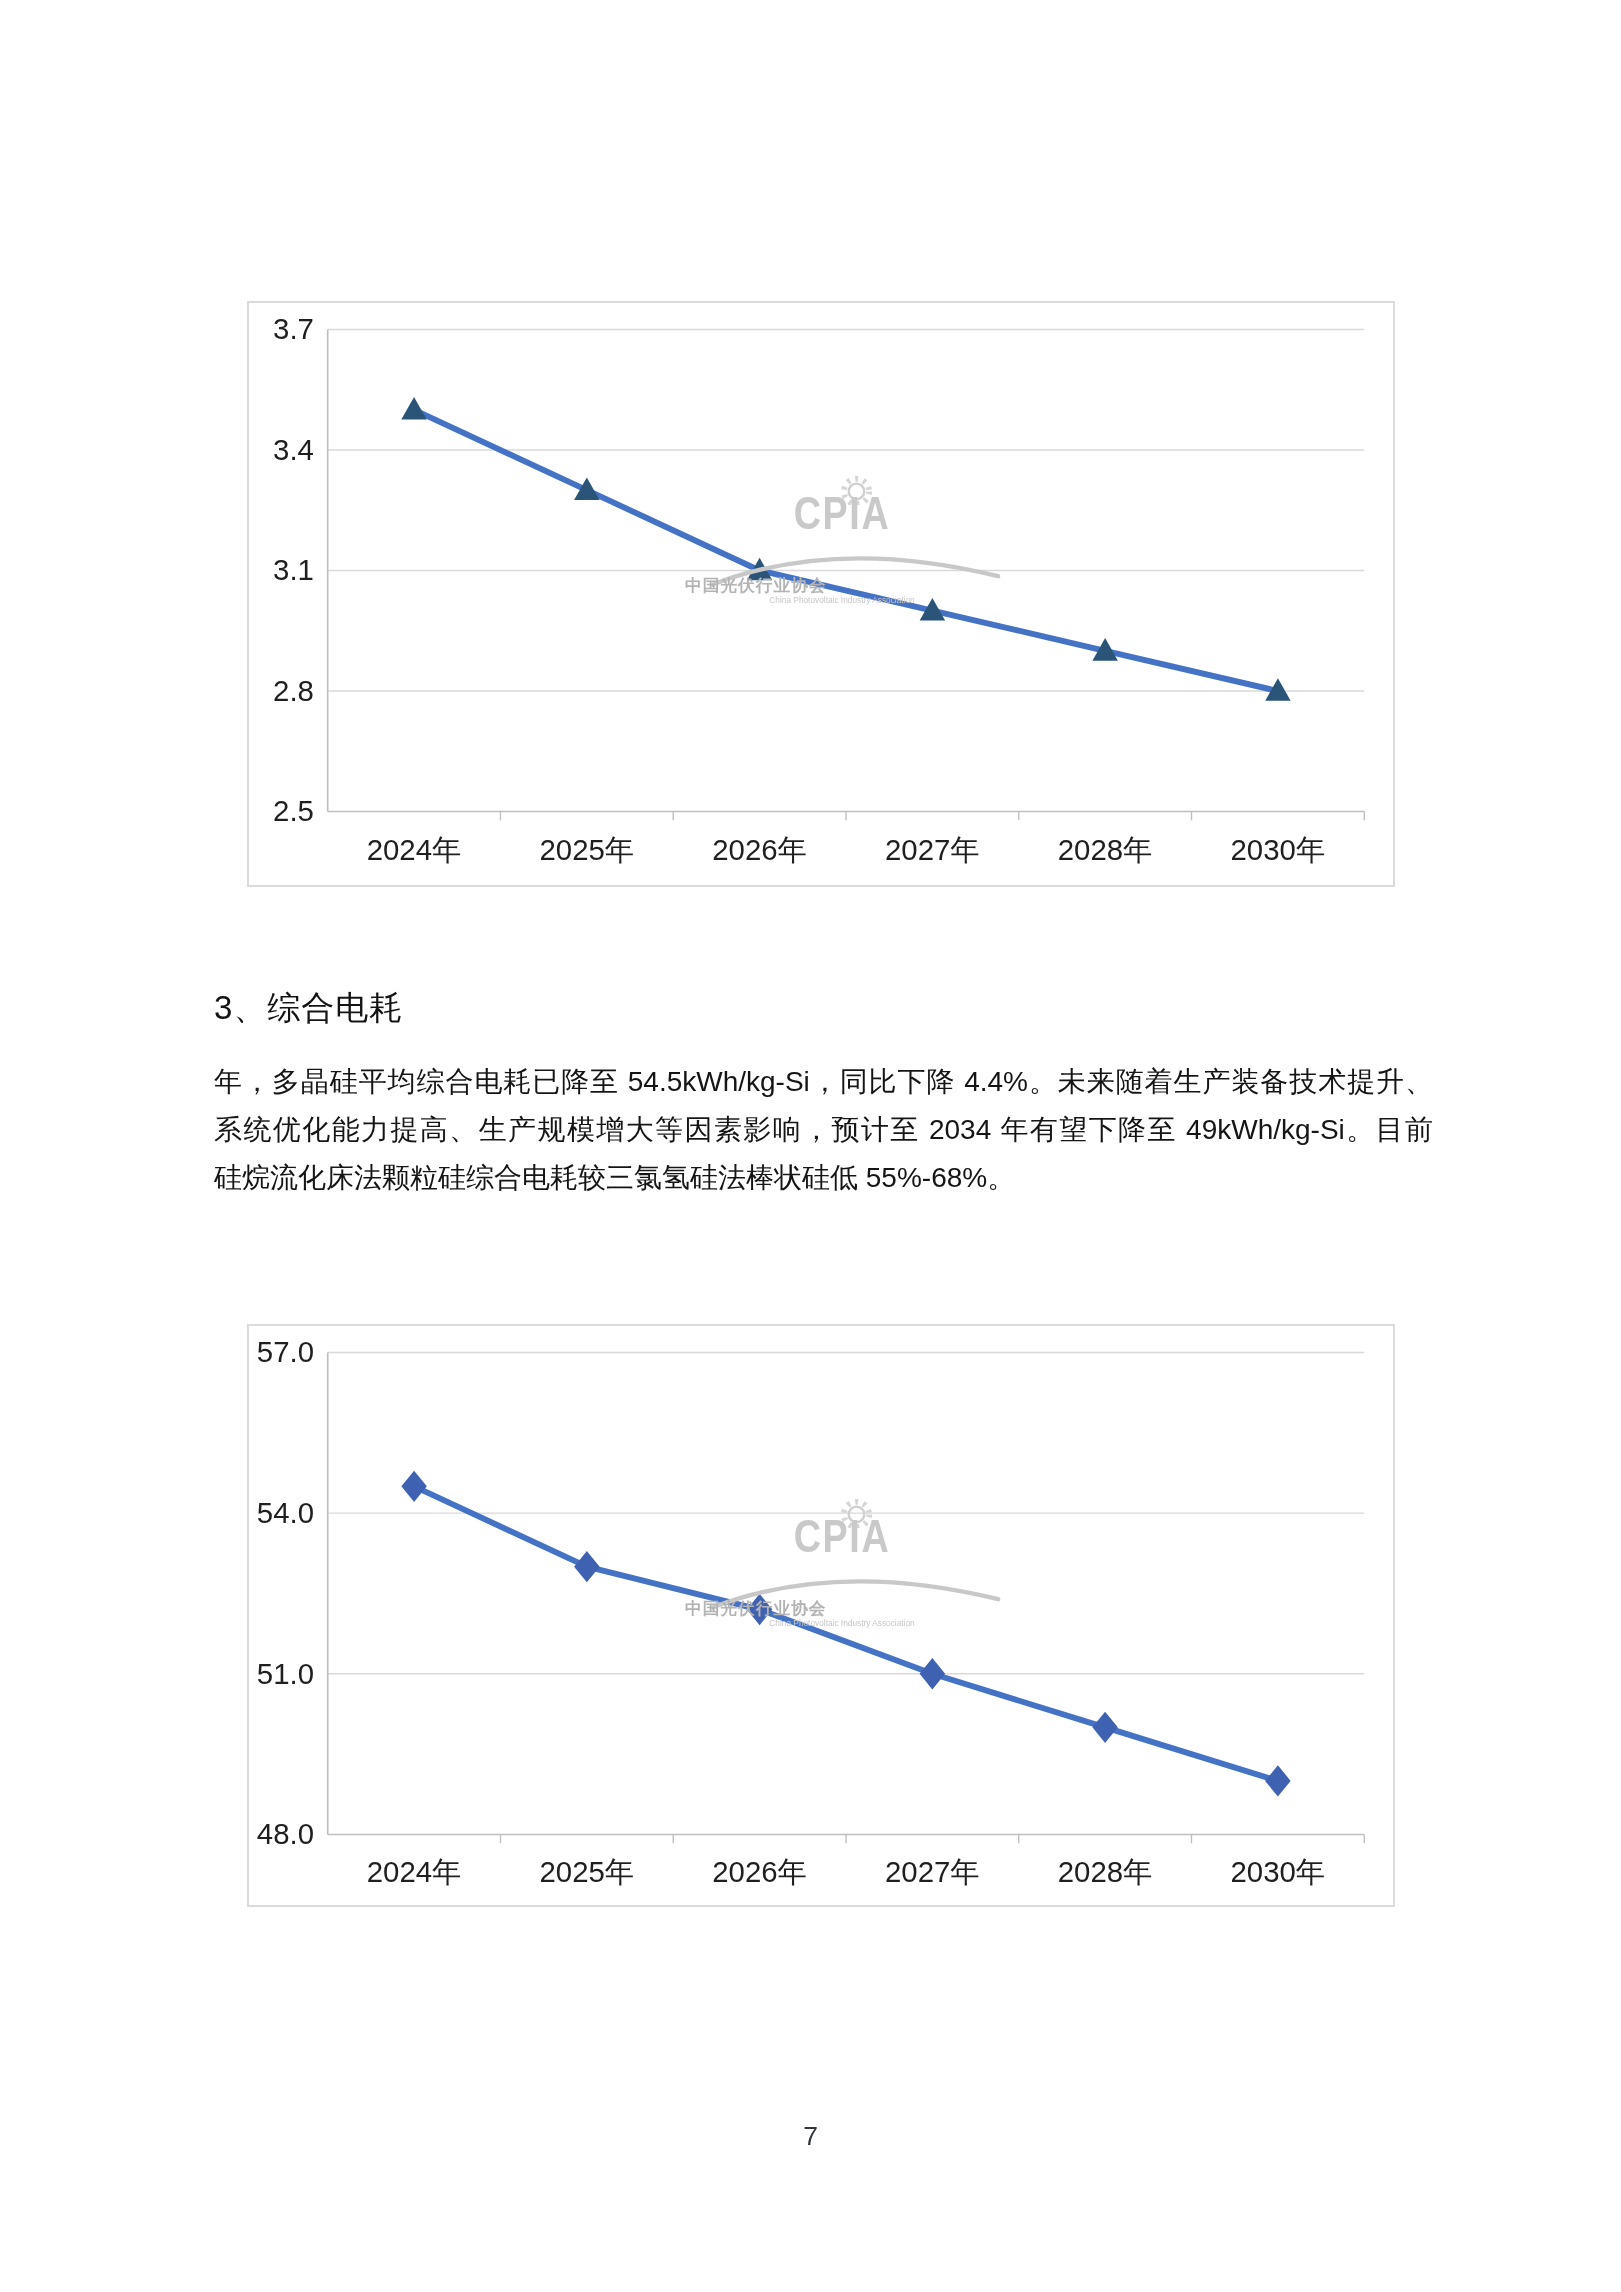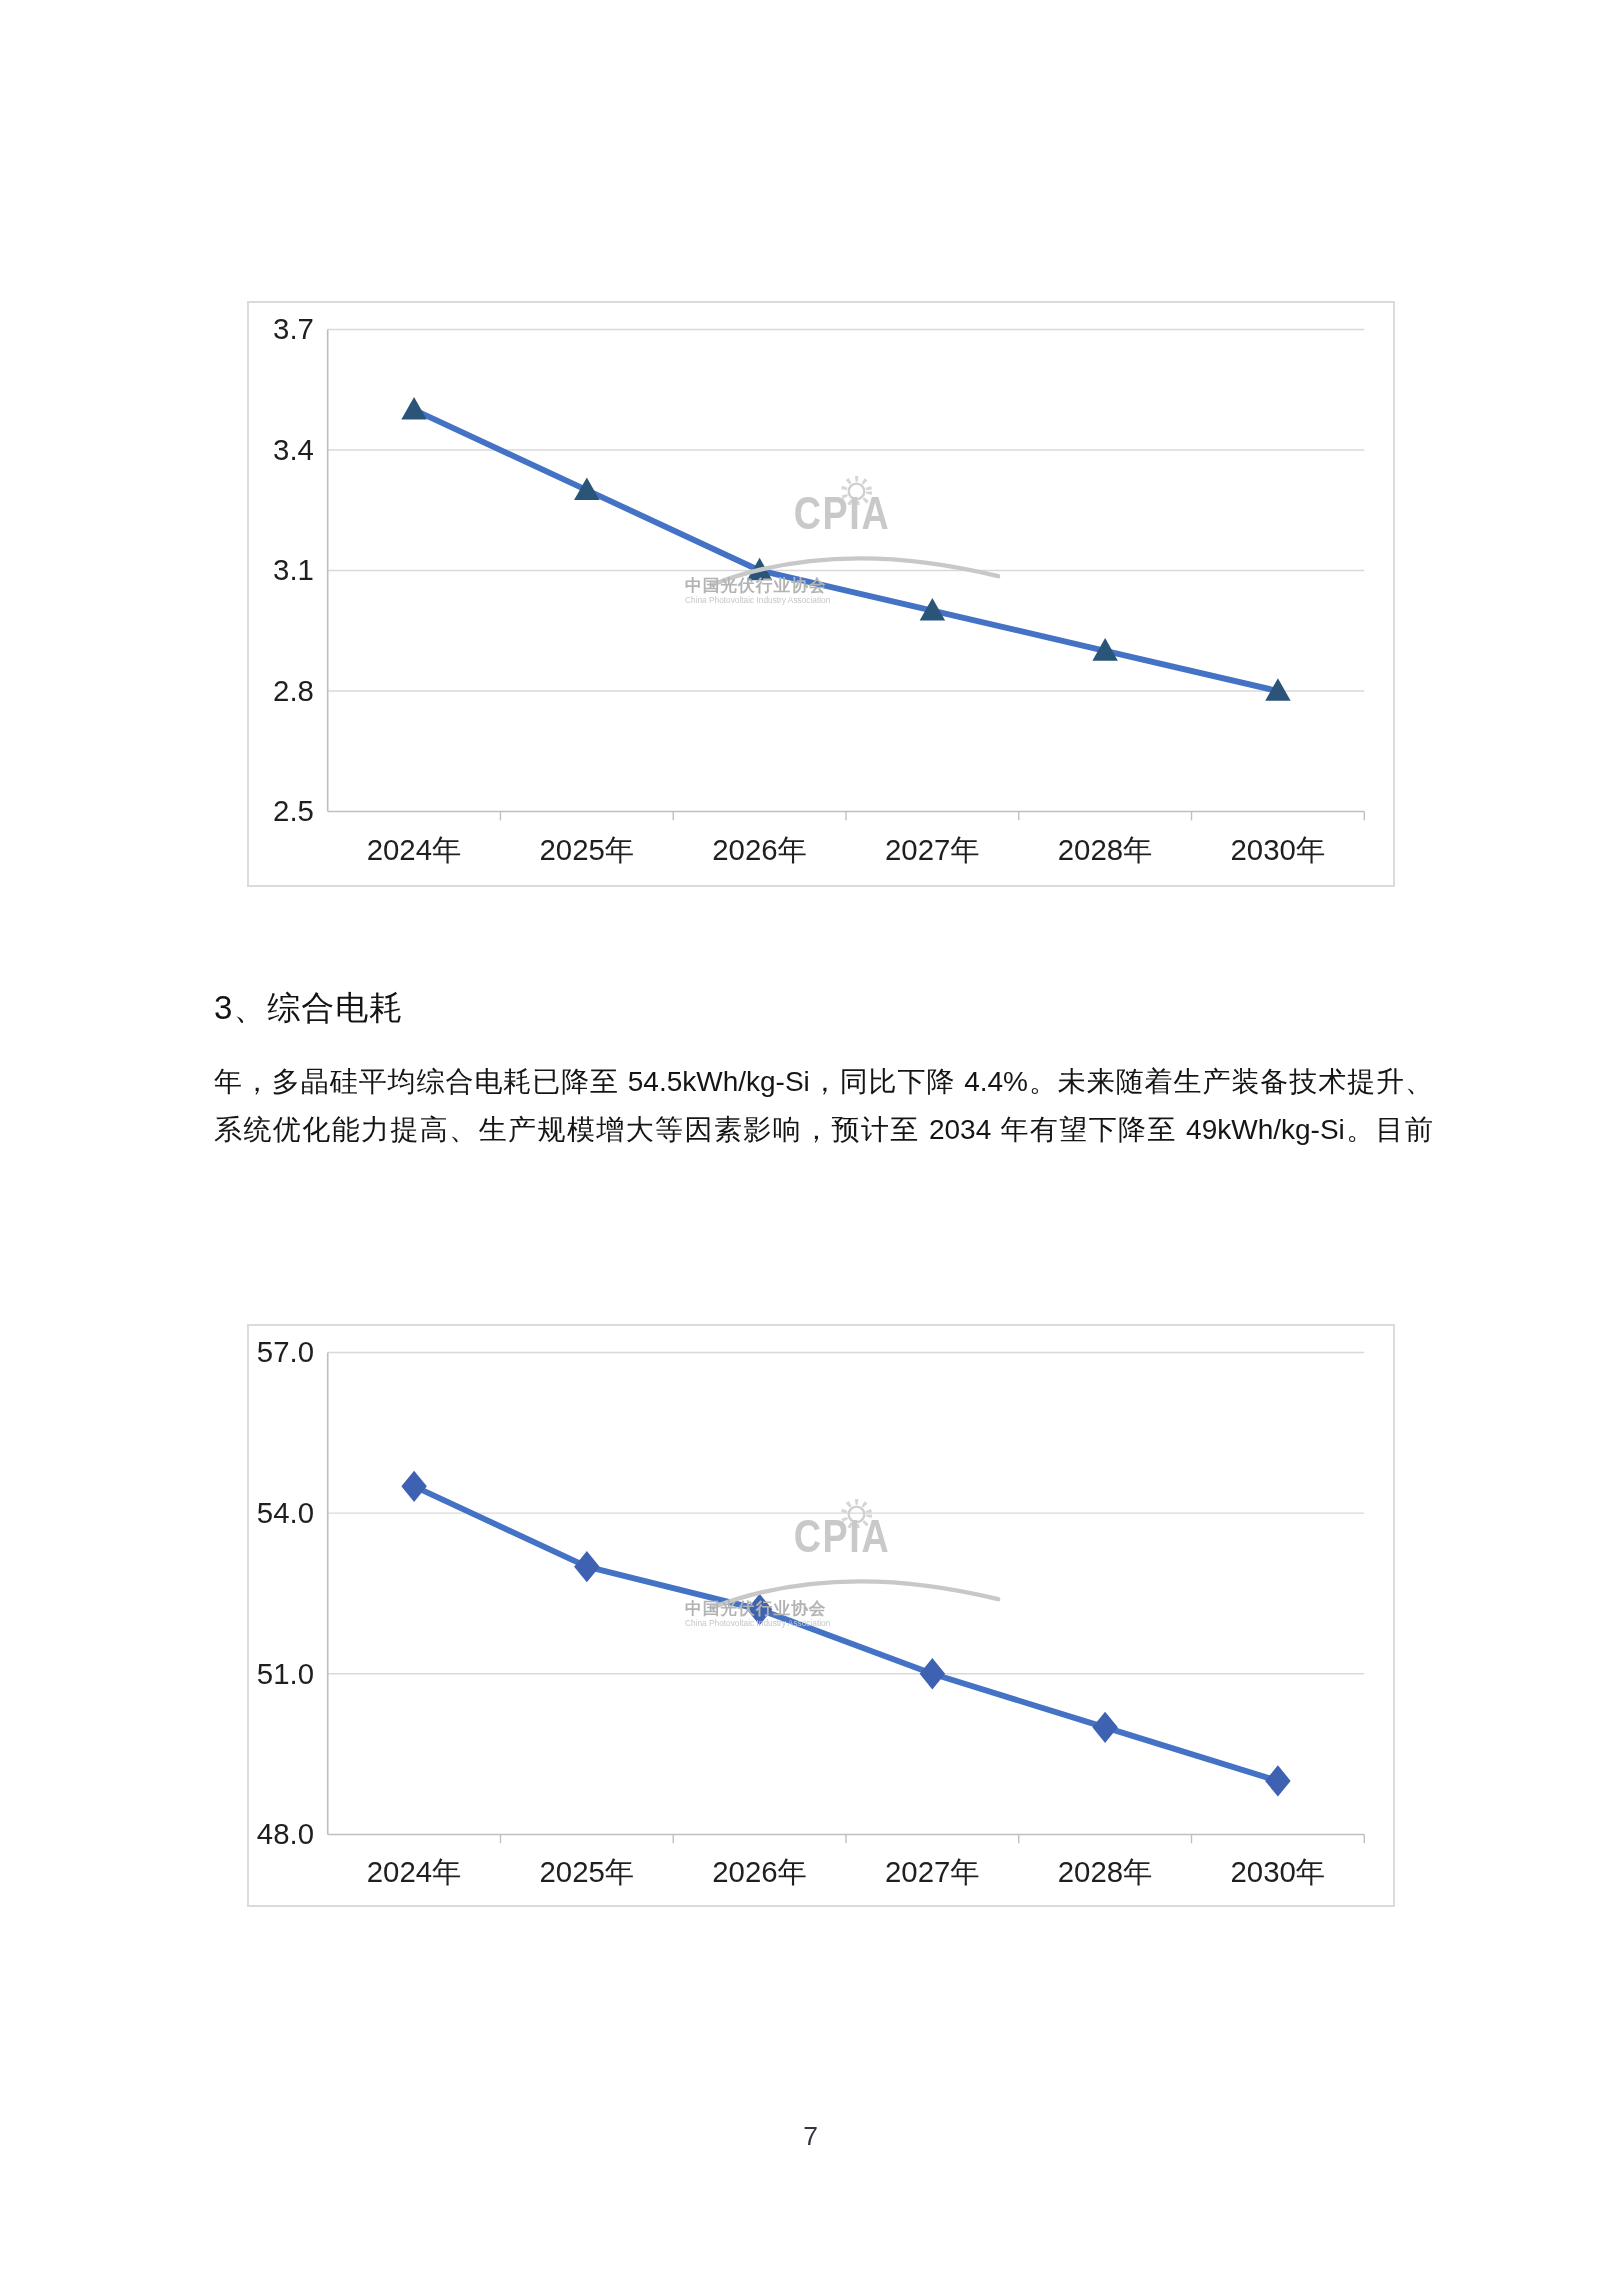--- a/index.html
+++ b/index.html
@@ -19,21 +19,21 @@
   .watermark{position:absolute;left:436px;top:169px;width:314px;height:137px;pointer-events:none;}
   .wm-sun{position:absolute;left:150px;top:0;}
   .wm-word{
     position:absolute;left:0;top:13.7px;width:314px;text-align:center;
     font-size:46px;font-weight:800;letter-spacing:2px;color:#c9c9c9;
     transform:scaleX(.82);transform-origin:center;
   }
   .wm-arc{position:absolute;left:24.5px;top:61px;}
   .wm-cn{position:absolute;left:0;top:102px;width:314px;
     font-size:16.7px;font-weight:700;letter-spacing:1px;color:#b3b3b3;}
-  .wm-en{position:absolute;left:0;top:123px;width:314px;text-align:left;
+  .wm-en{position:absolute;left:0;top:123px;width:314px;text-align:center;
     font-size:8.3px;color:#c6c6c6;}
   
   .caption{
     position:absolute;left:173px;width:1274px;text-align:center;
     color:#2e74b5;font-size:26.5px;white-space:pre;
   }
   #caption9{top:920px;}
   #caption10{top:1942px;}
   
   .heading{position:absolute;left:214px;top:986px;font-size:33px;color:#141414;letter-spacing:1px;}
@@ -95,20 +95,21 @@
       <div class="wm-en">China Photovoltaic Industry Association</div>
     </div>
   </div>
 
 
   <div class="heading">3、综合电耗</div>
 
   <div class="para">
     <div class="pline just">年，多晶硅平均综合电耗已降至 54.5kWh/kg-Si，同比下降 4.4%。未来随着生产装备技术提升、</div>
     <div class="pline just">系统优化能力提高、生产规模增大等因素影响，预计至 2034 年有望下降至 49kWh/kg-Si。目前</div>
+    <div class="pline">硅烷流化床法颗粒硅综合电耗较三氯氢硅法棒状硅低 55%-68%。</div>
   </div>
 
   <div class="chart-box" id="chart2">
     <svg class="plot" width="1144" height="579" viewBox="0 0 1167 591">
         <line x1="80" x2="1138" y1="519" y2="519" stroke="#bfbfbf" stroke-width="1.7"></line>
         <text x="66" y="529" text-anchor="end" class="ytick">48.0</text>
         <line x1="80" x2="1138" y1="355" y2="355" stroke="#d9d9d9" stroke-width="1.4"></line>
         <text x="66" y="365" text-anchor="end" class="ytick">51.0</text>
         <line x1="80" x2="1138" y1="191" y2="191" stroke="#d9d9d9" stroke-width="1.4"></line>
         <text x="66" y="201" text-anchor="end" class="ytick">54.0</text>

